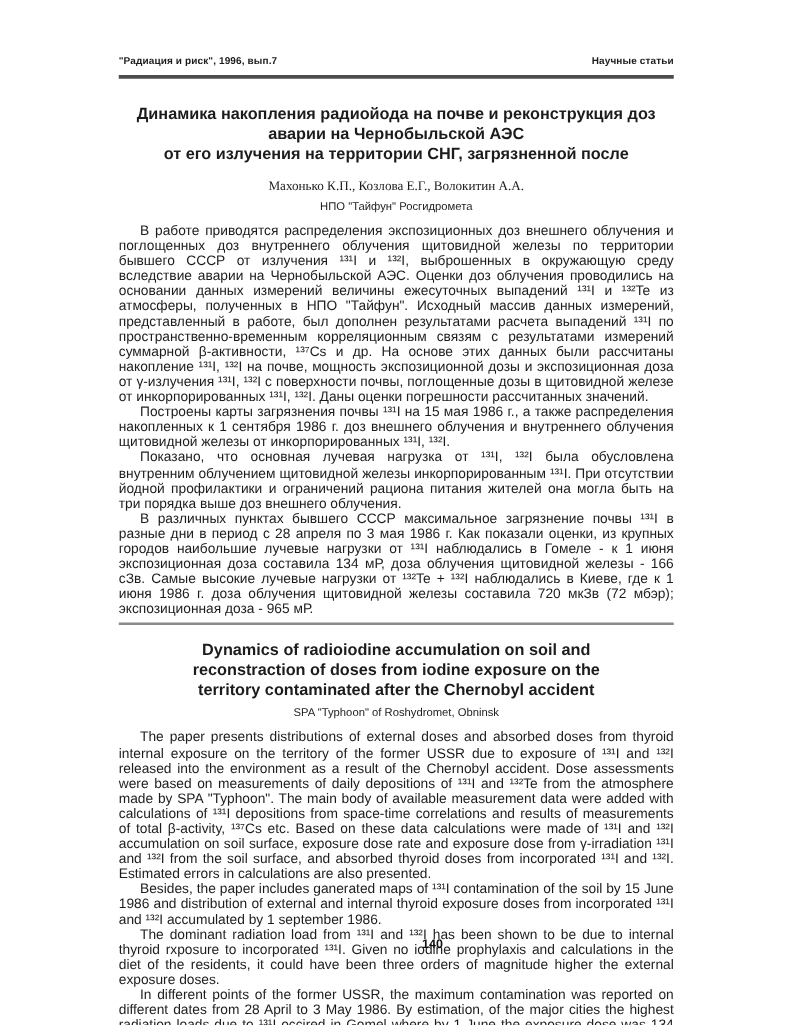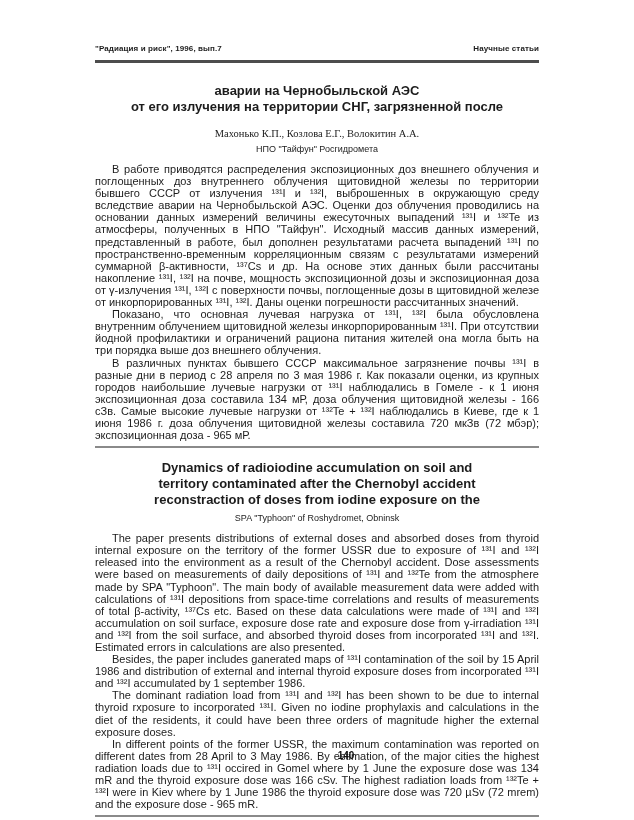--- a/index.html
+++ b/index.html
@@ -93,46 +93,48 @@
 <div class="sheet">
   <div class="content">
 
     <div class="journal-header">
       <span>"Радиация и риск", 1996, вып.7</span>
       <span>Научные статьи</span>
     </div>
     <div class="header-rule"></div>
 
     <h1 class="article-title">
+      <span class="title-line">Динамика накопления радиойода на почве и реконструкция доз</span>
       <span class="title-line">аварии на Чернобыльской АЭС</span>
       <span class="title-line">от его излучения на территории СНГ, загрязненной после</span>
     </h1>
 
     <div class="authors">Махонько К.П., Козлова Е.Г., Волокитин А.А.</div>
     <div class="affiliation">НПО "Тайфун" Росгидромета</div>
 
     <div class="abstract">
       <p>В работе приводятся распределения экспозиционных доз внешнего облучения и поглощенных доз внутреннего облучения щитовидной железы по территории бывшего СССР от излучения ¹³¹I и ¹³²I, выброшенных в окружающую среду вследствие аварии на Чернобыльской АЭС. Оценки доз облучения проводились на основании данных измерений величины ежесуточных выпадений ¹³¹I и ¹³²Te из атмосферы, полученных в НПО "Тайфун". Исходный массив данных измерений, представленный в работе, был дополнен результатами расчета выпадений ¹³¹I по пространственно-временным корреляционным связям с результатами измерений суммарной β-активности, ¹³⁷Cs и др. На основе этих данных были рассчитаны накопление ¹³¹I, ¹³²I на почве, мощность экспозиционной дозы и экспозиционная доза от γ-излучения ¹³¹I, ¹³²I с поверхности почвы, поглощенные дозы в щитовидной железе от инкорпорированных ¹³¹I, ¹³²I. Даны оценки погрешности рассчитанных значений.</p>
+      <p>Построены карты загрязнения почвы ¹³¹I на 15 мая 1986 г., а также распределения накопленных к 1 сентября 1986 г. доз внешнего облучения и внутреннего облучения щитовидной железы от инкорпорированных ¹³¹I, ¹³²I.</p>
       <p>Показано, что основная лучевая нагрузка от ¹³¹I, ¹³²I была обусловлена внутренним облучением щитовидной железы инкорпорированным ¹³¹I. При отсутствии йодной профилактики и ограничений рациона питания жителей она могла быть на три порядка выше доз внешнего облучения.</p>
       <p>В различных пунктах бывшего СССР максимальное загрязнение почвы ¹³¹I в разные дни в период с 28 апреля по 3 мая 1986 г. Как показали оценки, из крупных городов наибольшие лучевые нагрузки от ¹³¹I наблюдались в Гомеле - к 1 июня экспозиционная доза составила 134 мР, доза облучения щитовидной железы - 166 сЗв. Самые высокие лучевые нагрузки от ¹³²Te + ¹³²I наблюдались в Киеве, где к 1 июня 1986 г. доза облучения щитовидной железы составила 720 мкЗв (72 мбэр); экспозиционная доза - 965 мР.</p>
     </div>
 
     <div class="section-divider"></div>
 
     <h1 class="article-title title-en">
       <span class="title-line">Dynamics of radioiodine accumulation on soil and</span>
+      <span class="title-line">reconstraction of doses from iodine exposure on the</span>
       <span class="title-line">territory contaminated after the Chernobyl accident</span>
-      <span class="title-line">reconstraction of doses from iodine exposure on the</span>
     </h1>
 
     <div class="affiliation">SPA "Typhoon" of Roshydromet, Obninsk</div>
 
     <div class="abstract">
       <p>The paper presents distributions of external doses and absorbed doses from thyroid internal exposure on the territory of the former USSR due to exposure of ¹³¹I and ¹³²I released into the environment as a result of the Chernobyl accident. Dose assessments were based on measurements of daily depositions of ¹³¹I and ¹³²Te from the atmosphere made by SPA "Typhoon". The main body of available measurement data were added with calculations of ¹³¹I depositions from space-time correlations and results of measurements of total β-activity, ¹³⁷Cs etc. Based on these data calculations were made of ¹³¹I and ¹³²I accumulation on soil surface, exposure dose rate and exposure dose from γ-irradiation ¹³¹I and ¹³²I from the soil surface, and absorbed thyroid doses from incorporated ¹³¹I and ¹³²I. Estimated errors in calculations are also presented.</p>
-      <p>Besides, the paper includes ganerated maps of ¹³¹I contamination of the soil by 15 April 1986 and distribution of external and internal thyroid exposure doses from incorporated ¹³¹I and ¹³²I accumulated by 1 september 1986.</p>
+      <p>Besides, the paper includes ganerated maps of ¹³¹I contamination of the soil by 15 June 1986 and distribution of external and internal thyroid exposure doses from incorporated ¹³¹I and ¹³²I accumulated by 1 september 1986.</p>
       <p>The dominant radiation load from ¹³¹I and ¹³²I has been shown to be due to internal thyroid rxposure to incorporated ¹³¹I. Given no iodine prophylaxis and calculations in the diet of the residents, it could have been three orders of magnitude higher the external exposure doses.</p>
       <p>In different points of the former USSR, the maximum contamination was reported on different dates from 28 April to 3 May 1986. By estimation, of the major cities the highest radiation loads due to ¹³¹I occired in Gomel where by 1 June the exposure dose was 134 mR and the thyroid exposure dose was 166 cSv. The highest radiation loads from ¹³²Te + ¹³²I were in Kiev where by 1 June 1986 the thyroid exposure dose was 720 µSv (72 mrem) and the exposure dose - 965 mR.</p>
     </div>
 
     <div class="section-divider"></div>
 
   </div>
 
   <div class="footer">
     <div class="footer-bar"></div>

